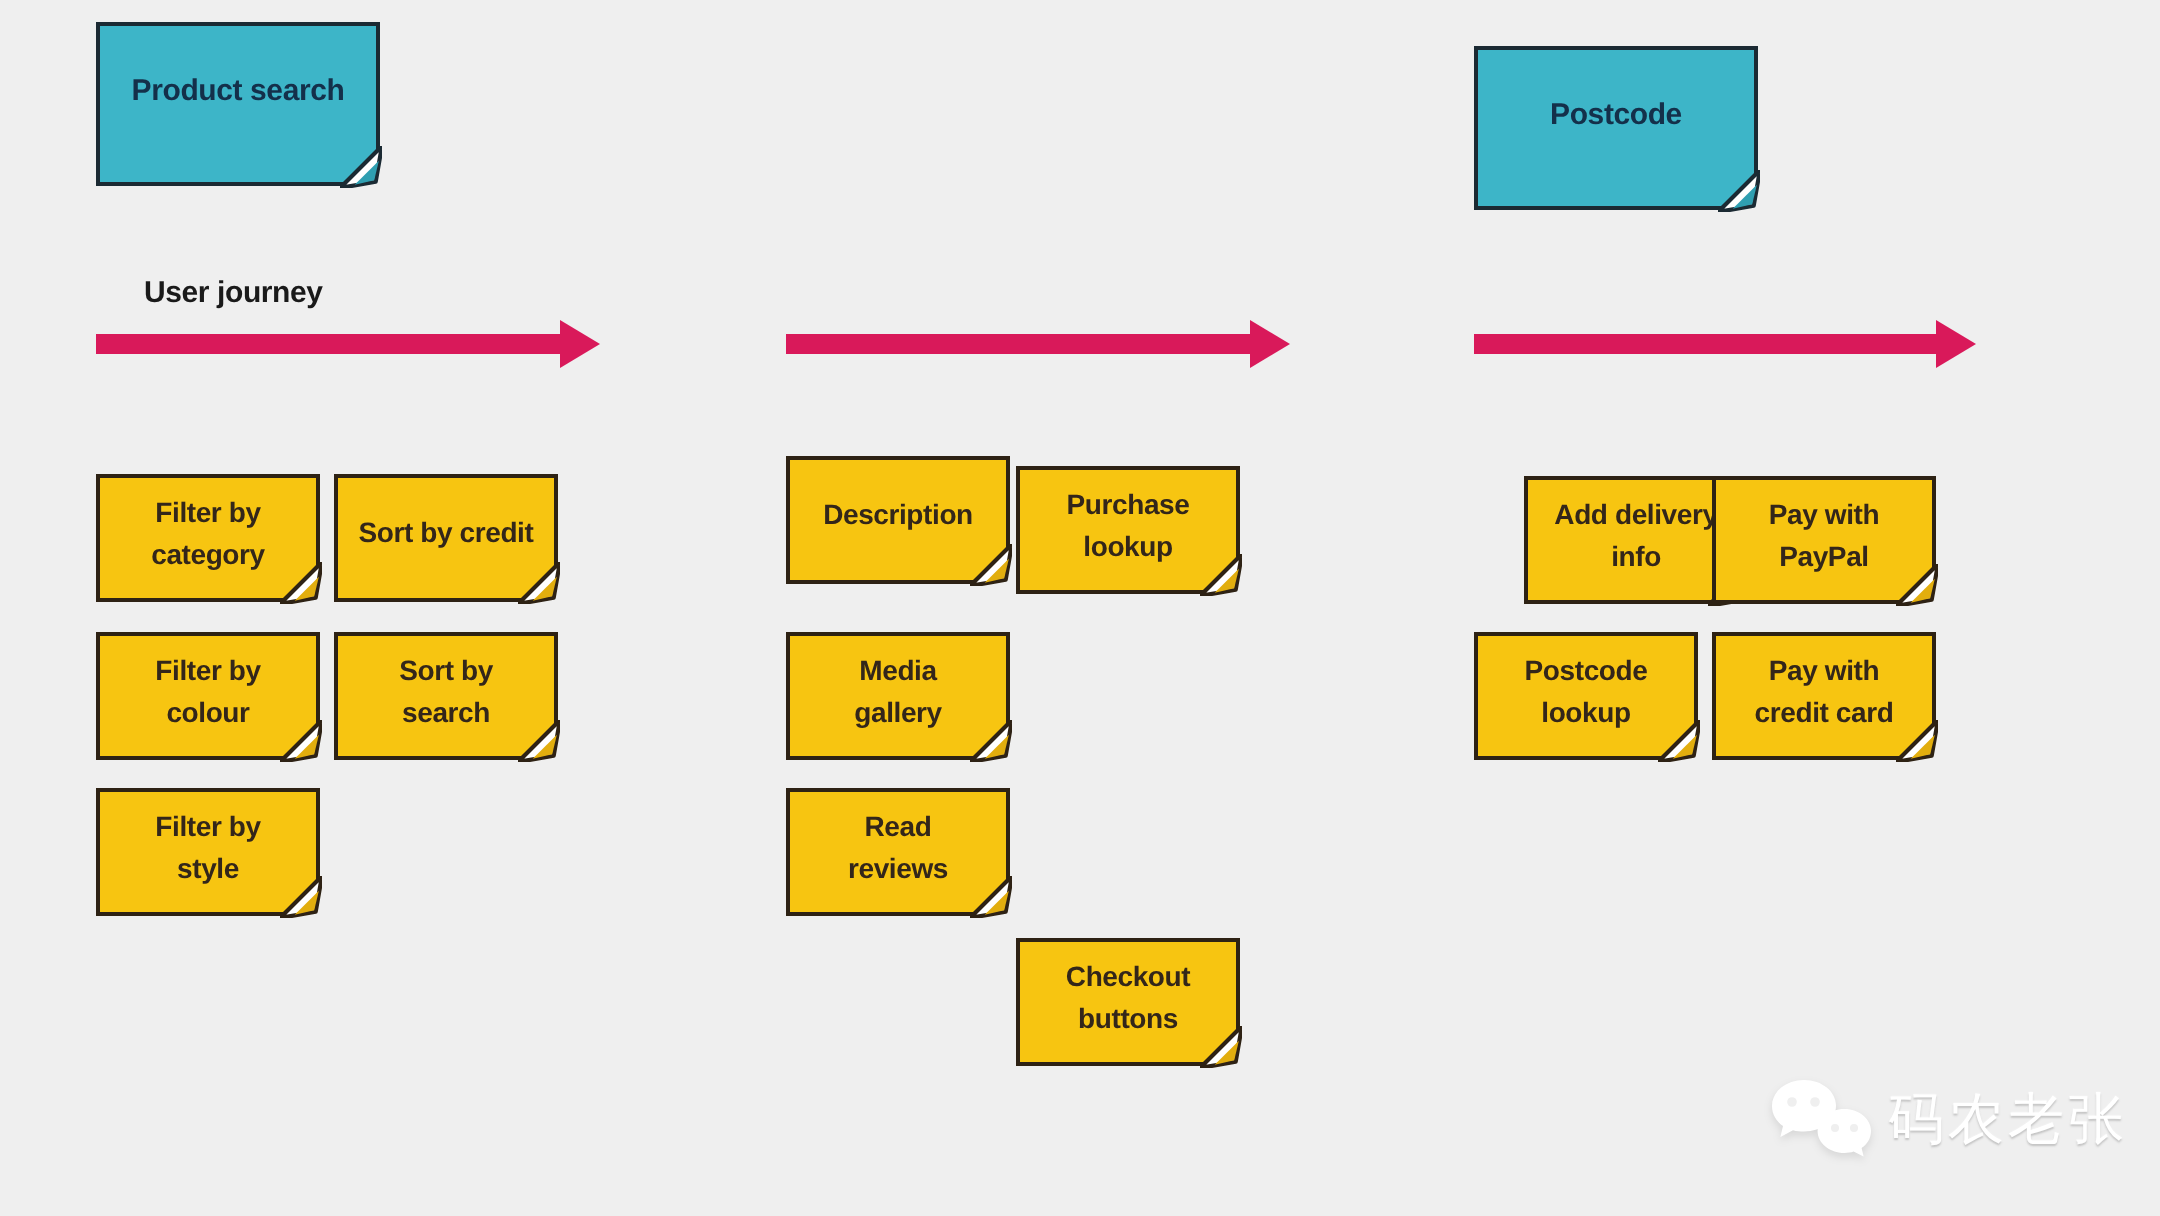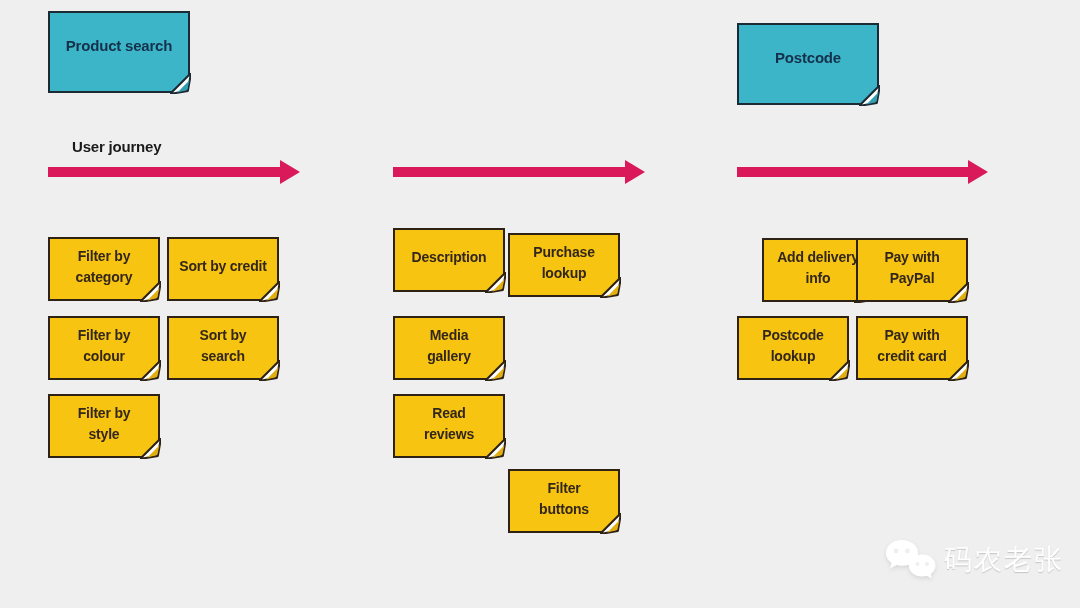--- a/index.html
+++ b/index.html
@@ -144,21 +144,21 @@
   <div class="note sticky" style="left:393px;top:316px">
     <span class="note-label">Media
 gallery</span>
     <svg class="fold" viewBox="0 0 20 20" aria-hidden="true">
       <polygon class="cut" points="0,20 20,0 20,20"></polygon>
         <polygon class="flap" points="0,20 20,0 17,17"></polygon>
         <polygon class="tip" points="7,18.5 18.5,7 16.3,16.3"></polygon>
     </svg>
   </div>
   <div class="note sticky" style="left:508px;top:469px">
-    <span class="note-label">Filter
+    <span class="note-label">Checkout
 buttons</span>
     <svg class="fold" viewBox="0 0 20 20" aria-hidden="true">
       <polygon class="cut" points="0,20 20,0 20,20"></polygon>
         <polygon class="flap" points="0,20 20,0 17,17"></polygon>
         <polygon class="tip" points="7,18.5 18.5,7 16.3,16.3"></polygon>
     </svg>
   </div>
 
   <div class="note sticky" style="left:762px;top:238px">
     <span class="note-label">Add delivery

